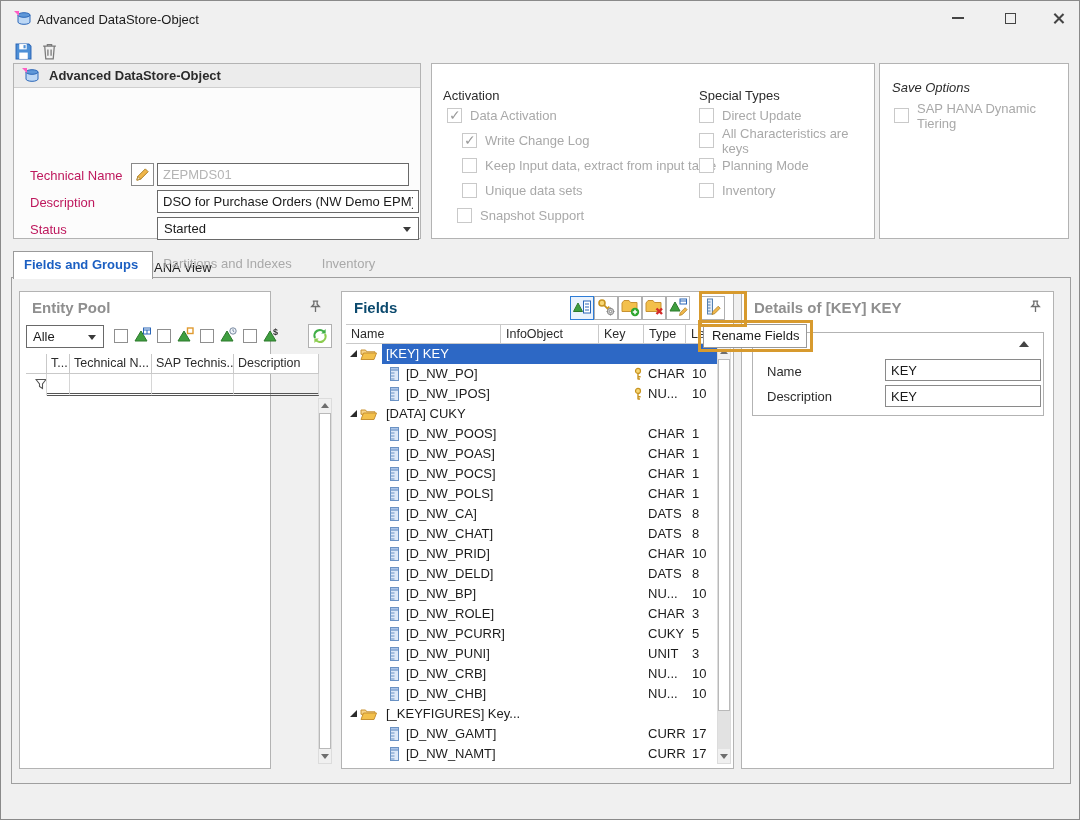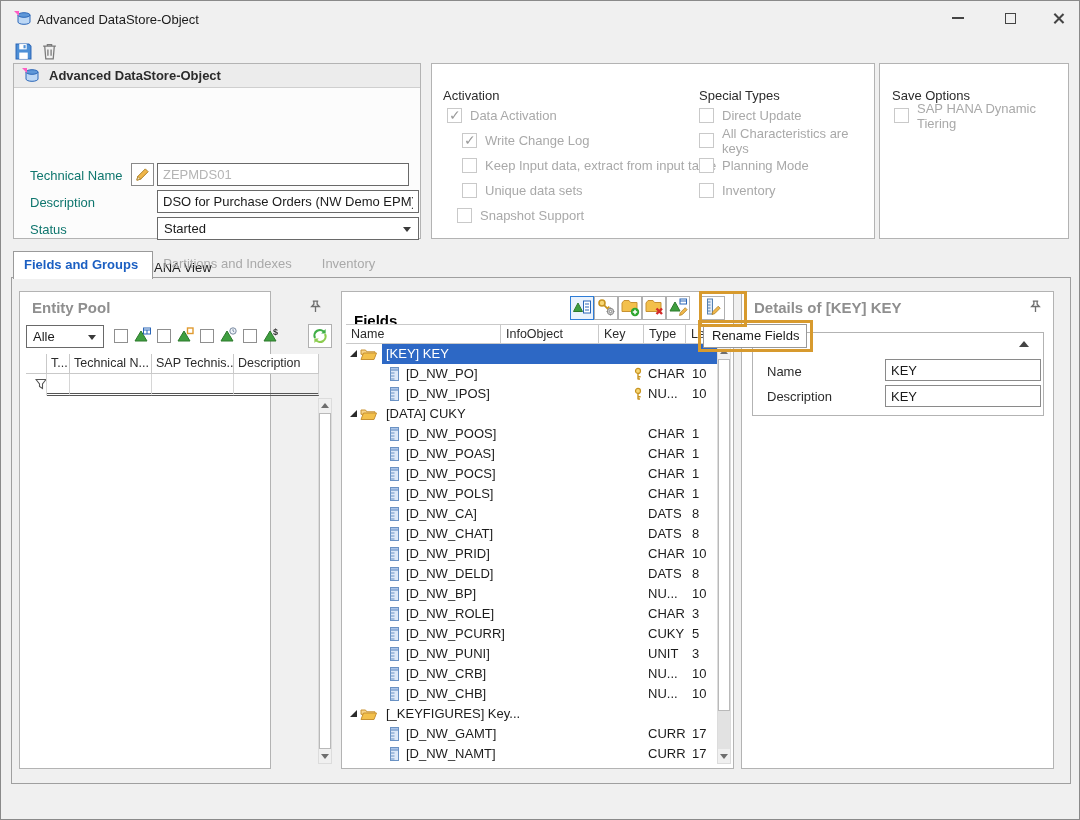--- a/index.html
+++ b/index.html
@@ -19,21 +19,21 @@
   .g-close::before{transform:rotate(45deg);} .g-close::after{transform:rotate(-45deg);}
   
   .tbtn{position:absolute;top:38px;width:24px;height:24px;display:flex;align-items:center;justify-content:center;}
   
   .gbox{position:absolute;background:#fcfcfc;border:1px solid #b3b3b3;}
   .gb1{left:12px;top:62px;width:408px;height:176px;}
   .gb2{left:430px;top:62px;width:444px;height:176px;background:#fff;}
   .gb3{left:878px;top:62px;width:190px;height:176px;background:#fff;}
   .gb-head{position:absolute;left:0;top:0;width:100%;height:24px;background:#ececec;border-bottom:1px solid #cfcfcf;
            display:flex;align-items:center;padding-left:8px;gap:8px;font-weight:bold;color:#2b2b2b;}
-  .flabel{position:absolute;color:#0f766e;}
+  .flabel{position:absolute;color:#be185d;}
   .tinput{position:absolute;height:23px;border:1px solid #696969;background:#fff;font-family:"Liberation Sans",sans-serif;
           font-size:13px;padding:0 5px;color:#1a1a1a;}
   .tinput.ph{color:#b4b4b4;}
   .pencil-btn{position:absolute;left:117px;top:99px;width:23px;height:23px;border:1px solid #8a8a8a;background:#fff;
           display:flex;align-items:center;justify-content:center;}
   .ddown{position:absolute;height:23px;border:1px solid #696969;background:#fff;display:flex;align-items:center;
           padding:0 6px;color:#1a1a1a;}
   .dd-arr{position:absolute;right:7px;top:9px;width:0;height:0;border-left:4px solid transparent;
           border-right:4px solid transparent;border-top:5px solid #3a3a3a;}
   
@@ -48,21 +48,21 @@
   .tabbar{position:absolute;left:12px;top:250px;height:27px;display:flex;}
   .tab{height:27px;padding:5px 20px 0 10px;color:#a9a9a9;position:relative;}
   .tab.active{background:#fff;border:1px solid #9a9a9a;border-bottom:none;color:#1b5fc2;font-weight:bold;z-index:3;height:28px;padding:5px 14px 0 10px;}
   .contentbox{position:absolute;left:10px;top:276px;width:1060px;height:507px;border:1px solid #9f9f9f;background:#f0f0f0;}
   
   .panel{position:absolute;background:#fff;border:1px solid #b3b3b3;}
   .p-entity{left:18px;top:290px;width:252px;height:478px;}
   .p-fields{left:340px;top:290px;width:393px;height:478px;}
   .p-details{left:740px;top:290px;width:313px;height:478px;}
   .p-title{position:absolute;left:12px;top:7px;font-size:15px;font-weight:bold;color:#8f8f8f;}
-  .p-title.blue{color:#000000;margin-top:13px;}
+  .p-title.blue{color:#0c4a6e;}
   .pin{position:absolute;top:8px;}
   
   .ep-dd{left:6px;top:33px;width:78px;}
   .ep-cb{position:absolute;top:37px;width:14px;height:14px;border:1px solid #8f8f8f;background:#fff;}
   .ep-ic{position:absolute;top:35px;}
   .refresh-btn{position:absolute;left:288px;top:32px;width:24px;height:24px;border:1px solid #b0b0b0;background:#fff;
           display:flex;align-items:center;justify-content:center;}
   .ecell{position:absolute;height:20px;border-right:1px solid #c9c9c9;border-bottom:1px solid #c9c9c9;
          font-size:12.5px;padding:2px 0 0 4px;color:#2b2b2b;white-space:nowrap;overflow:hidden;background:#fff;top:0;}
   .efcell{position:absolute;height:22px;border-right:1px solid #d6d6d6;border-bottom:3px double #555;top:20px;}
@@ -213,21 +213,21 @@
           <span>Planning Mode</span>
         </div>
         <div class="cbrow dis">
           <span class="cb"></span>
           <span>Inventory</span>
         </div>
       </div>
   </div>
 
   <div class="gbox gb3">
-    <span class="sec-title" style="left:12px;top:24px;">Save Options</span>
+    <span class="sec-title" style="left:12px;top:16px;font-style:italic;">Save Options</span>
     <div class="cblist" style="left:14px;top:44px;" id="save-opts">
         <div class="cbrow dis">
           <span class="cb"></span>
           <span>SAP HANA Dynamic Tiering</span>
         </div>
       </div>
   </div>
 
   <div class="tabbar" id="tabbar">
       <div class="tab active">Fields and Groups</div>

